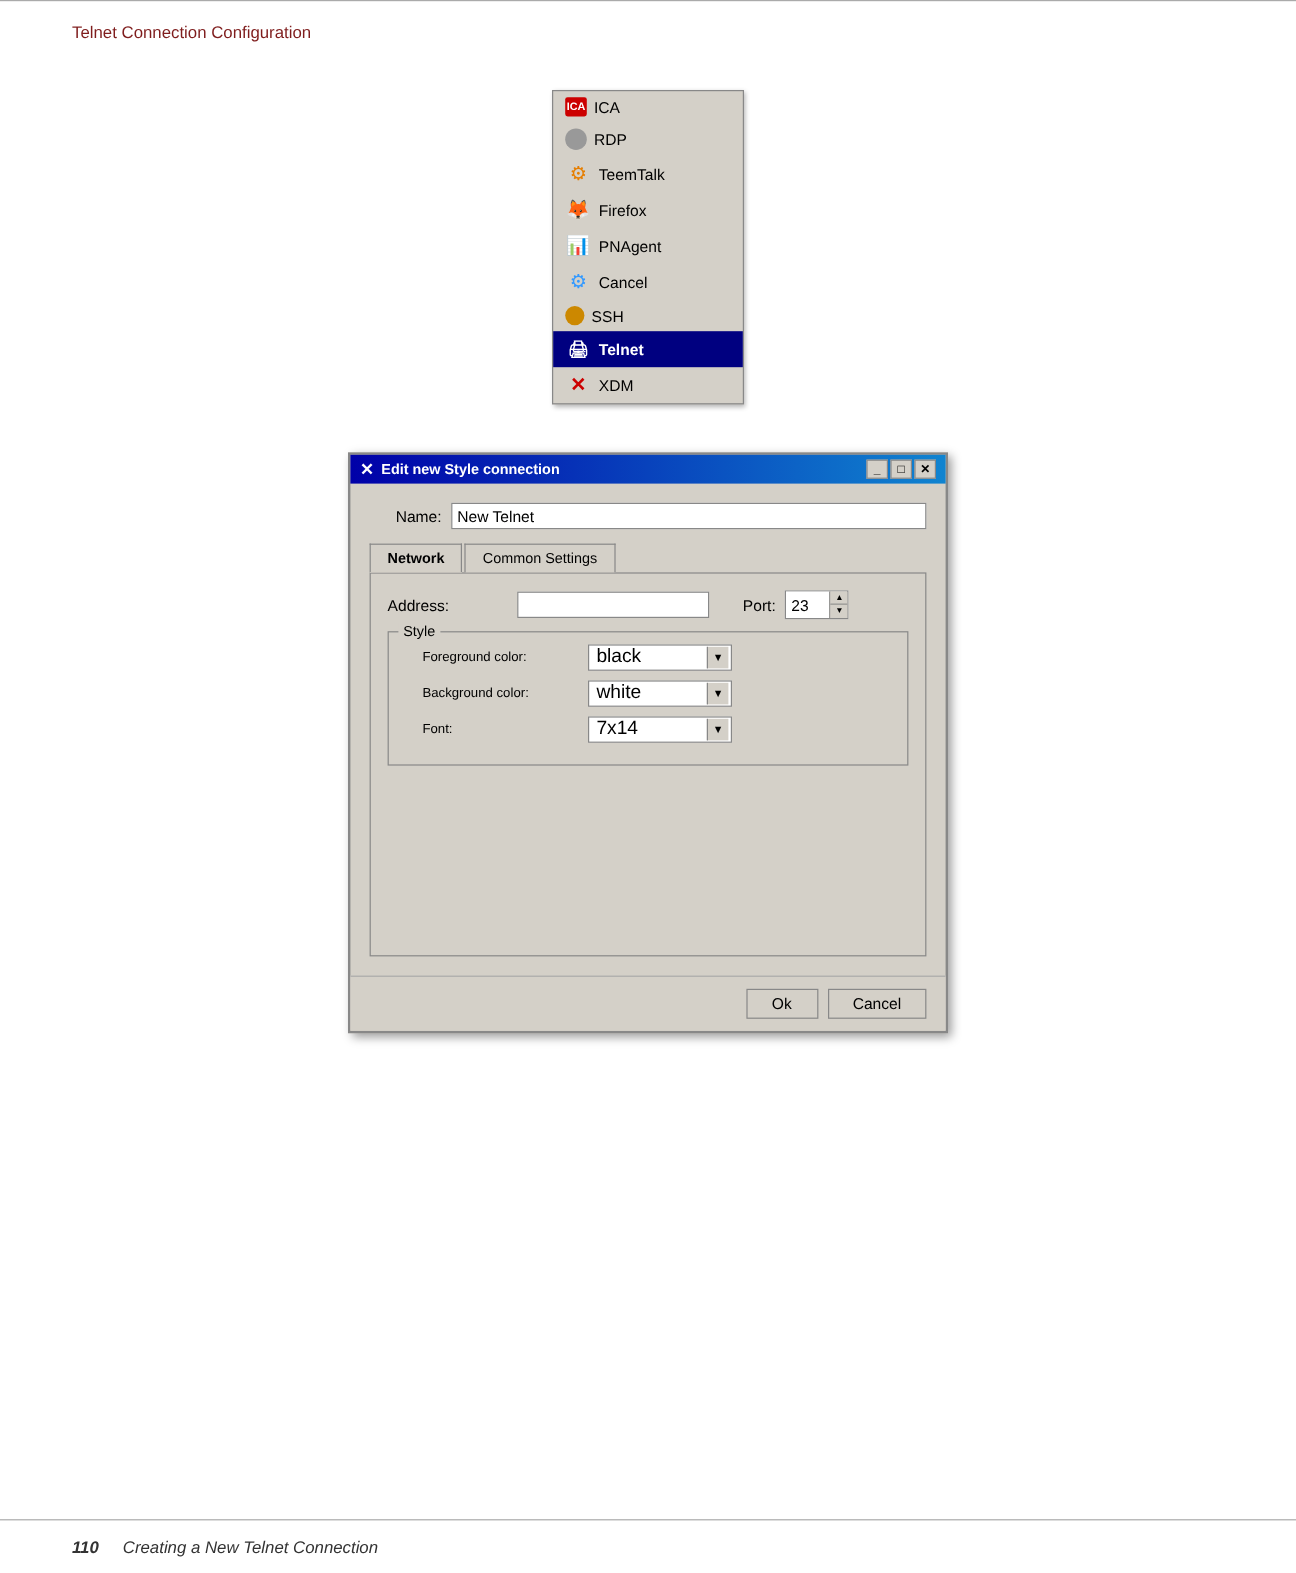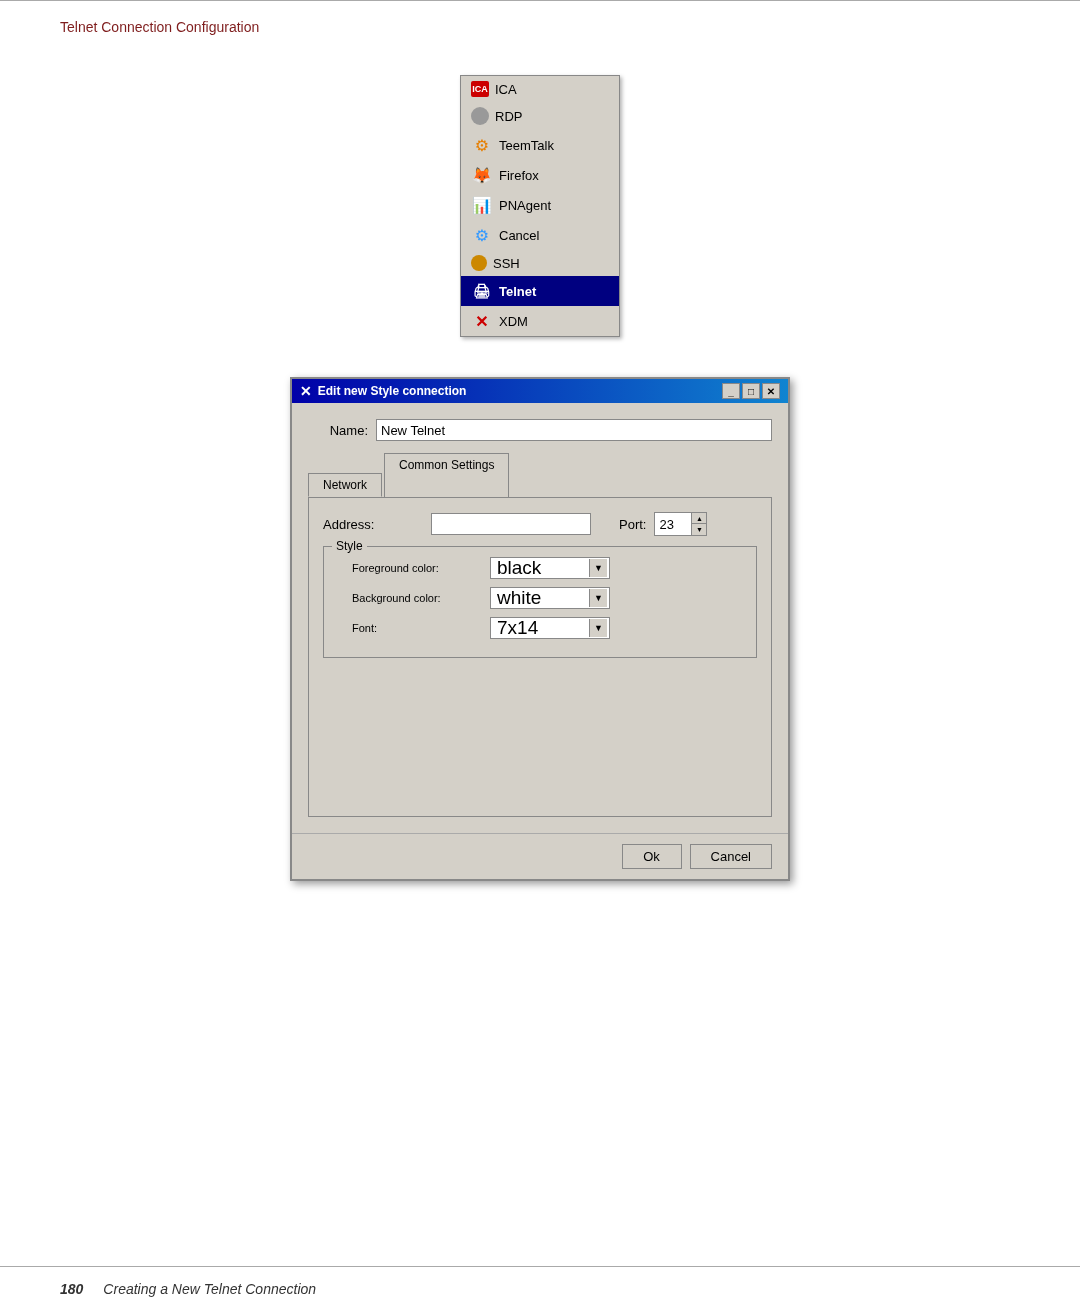--- a/index.html
+++ b/index.html
@@ -158,23 +158,22 @@
       border-bottom: none;
       padding: 4px 14px;
       font-size: 12px;
       cursor: pointer;
       margin-right: 2px;
     }
 
     .tab.active {
       background: #d4d0c8;
       border-bottom: 1px solid #d4d0c8;
-      font-weight: normal;
+      font-weight: bold;
       z-index: 1;
-      margin-top: 20px;
     }
 
     .tab-content {
       border: 1px solid #888;
       padding: 14px;
       background: #d4d0c8;
       min-height: 320px;
     }
 
     .form-row {
@@ -281,21 +280,21 @@
       height: 22px;
       display: flex;
       align-items: center;
       position: relative;
       cursor: pointer;
     }
 
     .style-select-text {
       flex: 1;
       padding: 0 4px;
-      font-size: 19px;
+      font-size: 16px;
     }
 
     .style-select-arrow {
       width: 18px;
       border-left: 1px solid #888;
       background: #d4d0c8;
       height: 100%;
       display: flex;
       align-items: center;
       justify-content: center;
@@ -478,16 +477,16 @@
     <div class="dialog-footer">
       <button class="dialog-btn">Ok</button>
       <button class="dialog-btn">Cancel</button>
     </div>
   </div>
 
 </div>
 
 <div class="page-footer">
   <div class="page-footer-inner">
-    <span class="page-number">180</span>
+    <span class="page-number">110</span>
     <span class="page-footer-title">Creating a New Telnet Connection</span>
   </div>
 </div>
 
 </body></html>

